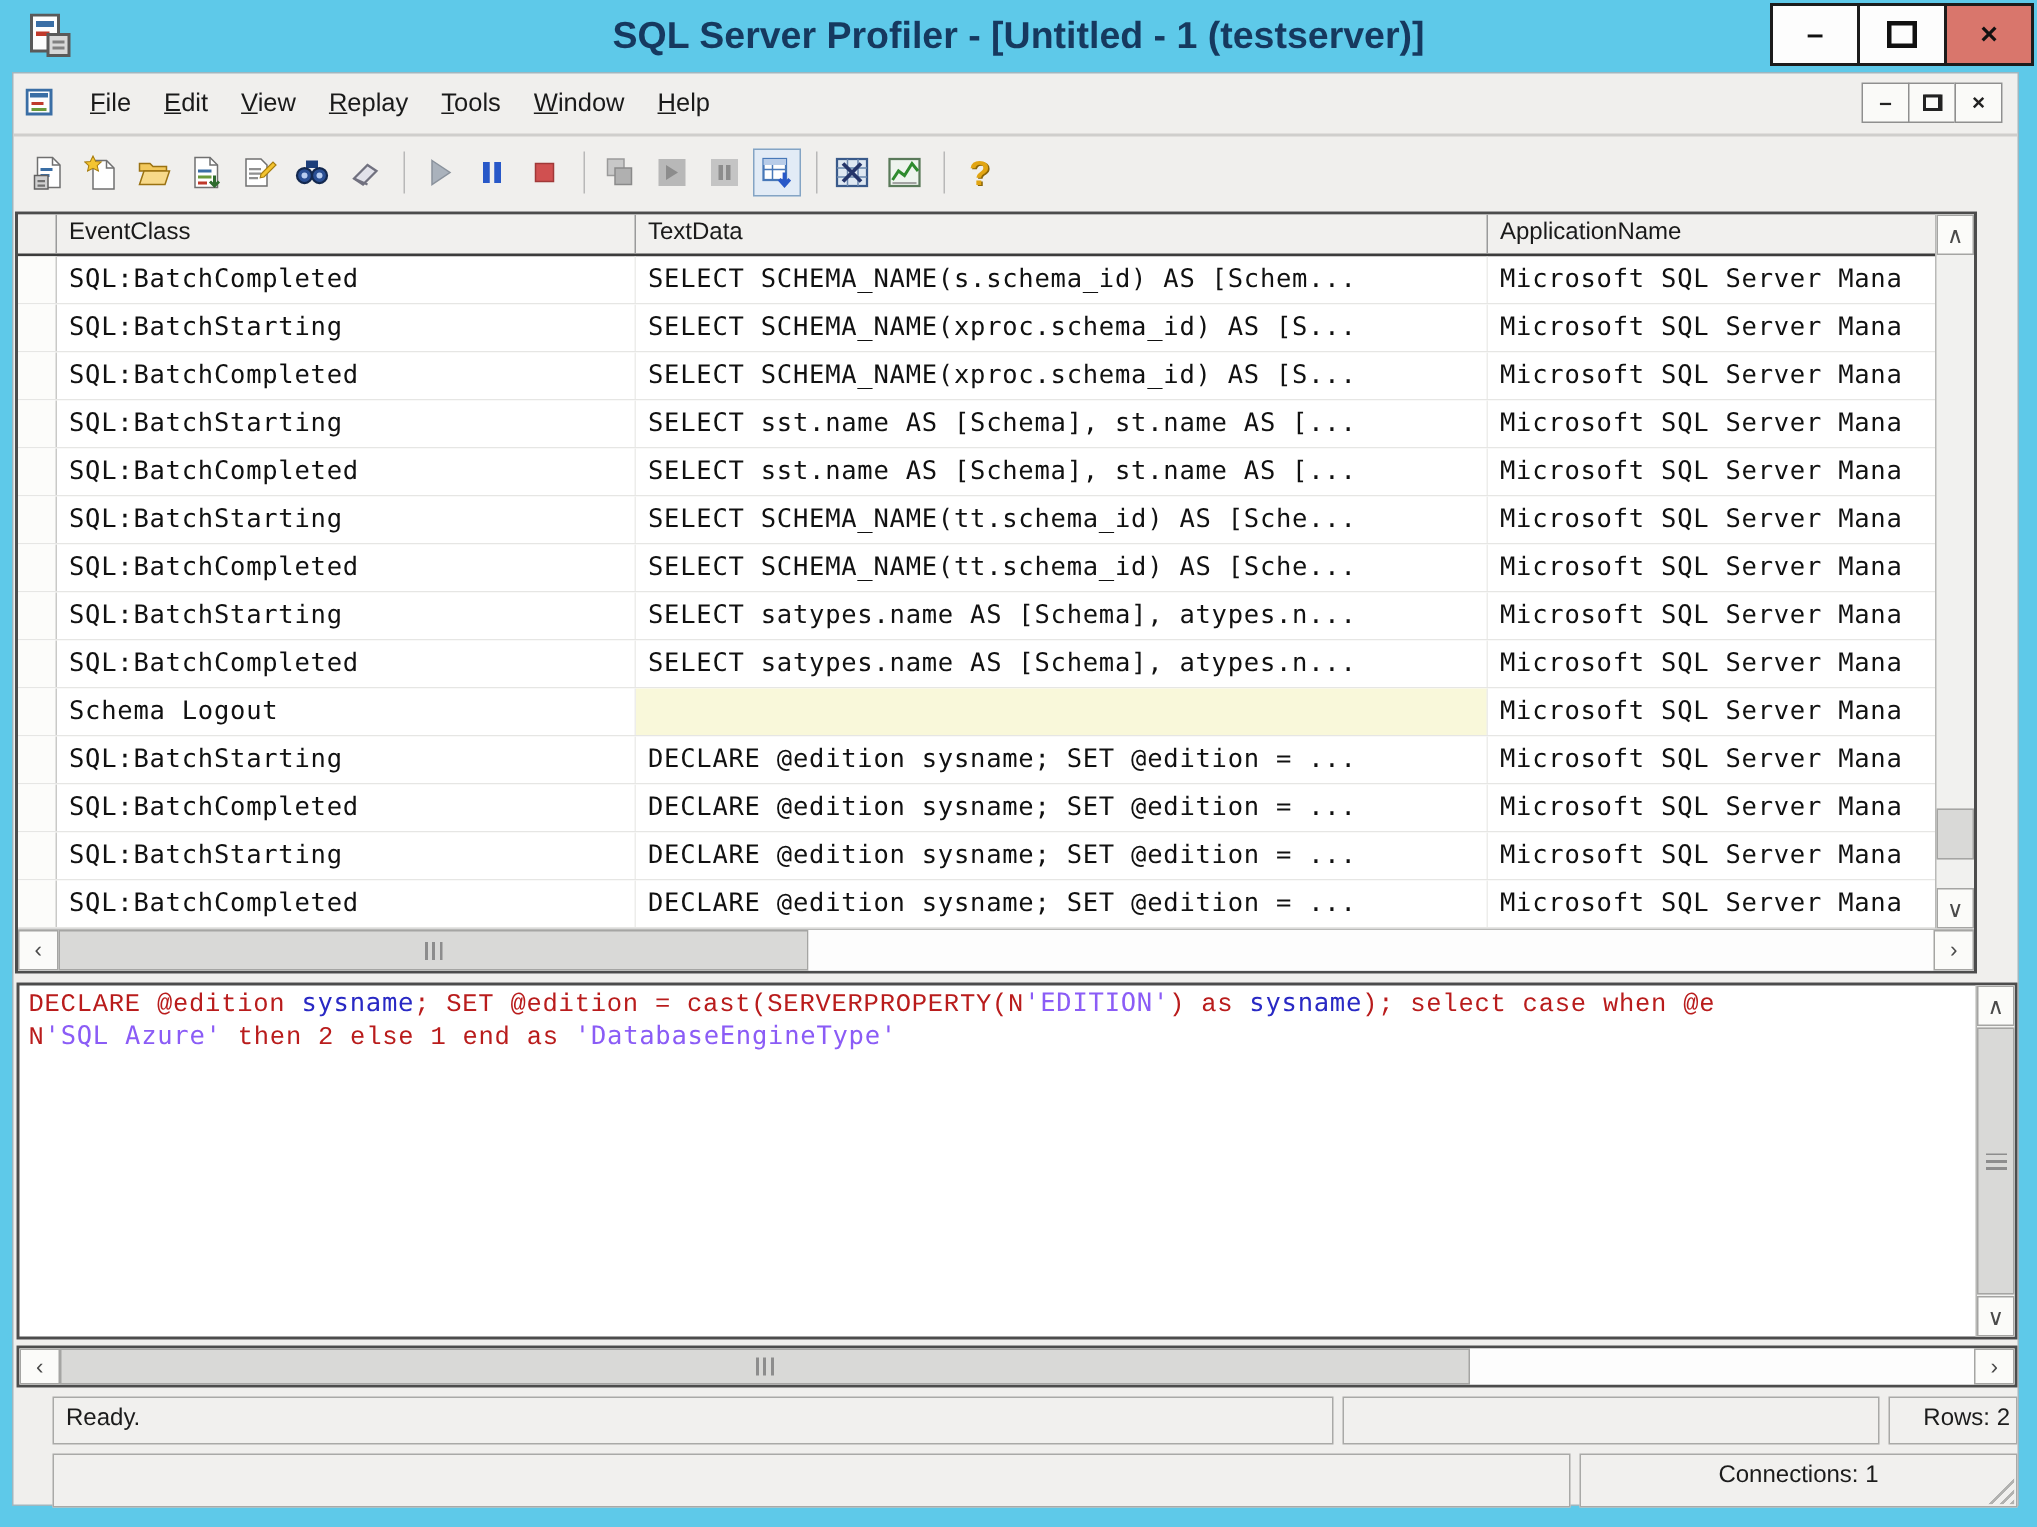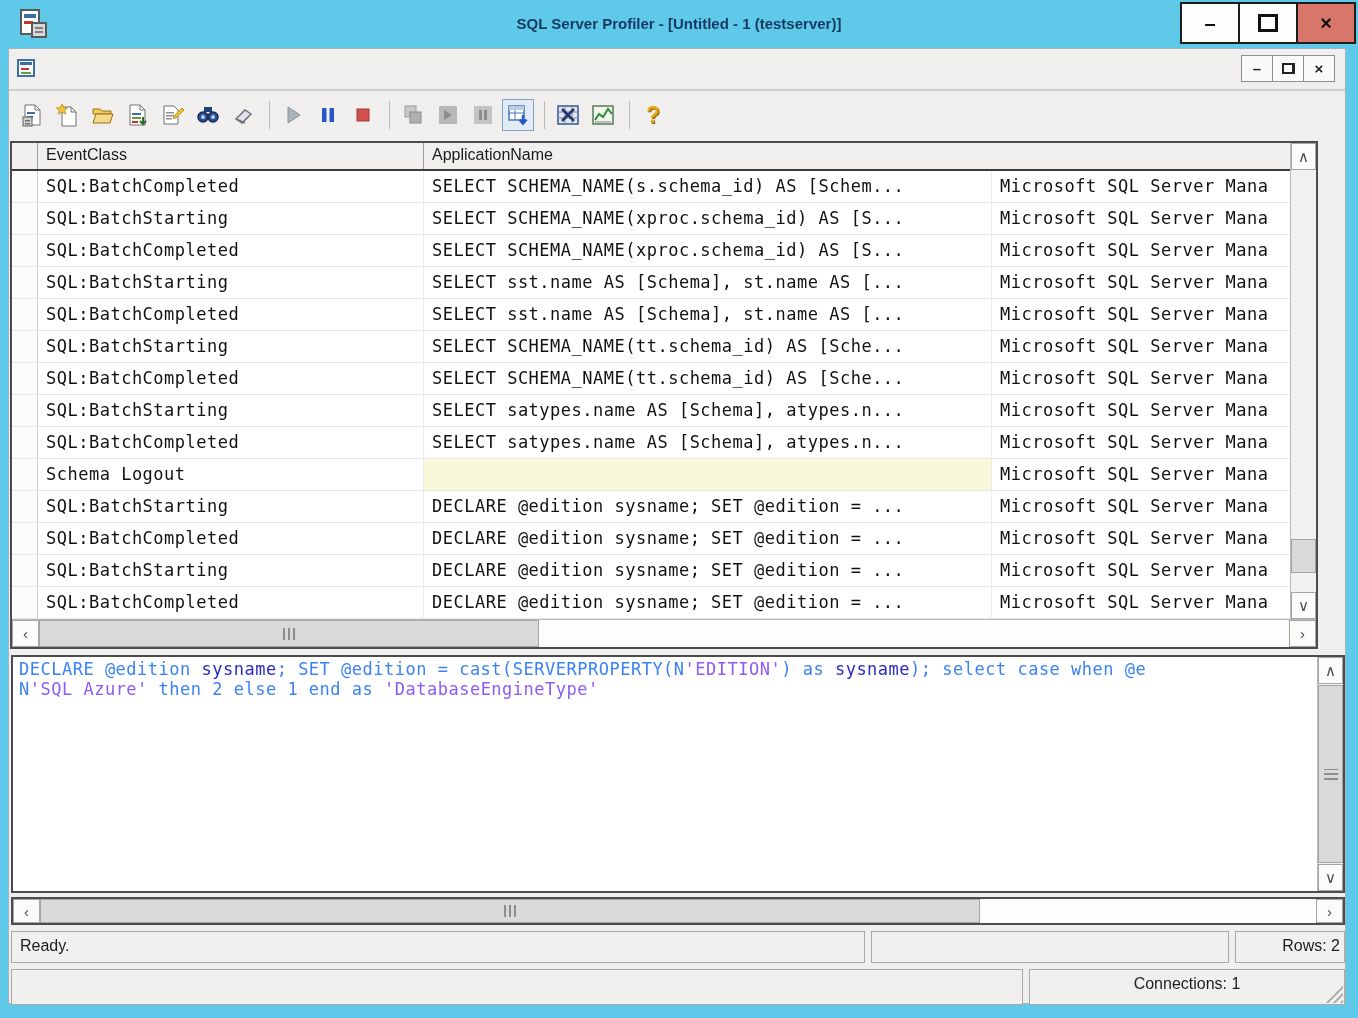--- a/index.html
+++ b/index.html
@@ -7,21 +7,21 @@
     width:1358px;height:1018px;position:relative;overflow:hidden;
     background:#5ec9e9;
     font-family:"Liberation Sans",sans-serif;
     -webkit-font-smoothing:antialiased;
   }
   
   .titlebar{position:absolute;left:0;top:0;width:1358px;height:48px;background:#5ec9e9;}
   .app-icon{position:absolute;left:20px;top:9px;width:28px;height:30px;}
   .title-text{
     position:absolute;left:0;right:0;top:0;height:48px;line-height:48px;
-    text-align:center;color:#16395f;font-size:15px;font-weight:bold;
+    text-align:center;color:#16395f;font-size:25px;font-weight:bold;
   }
   .win-btns{position:absolute;right:2px;top:2px;display:flex;}
   .win-btn{
     width:60px;height:42px;background:#fdfdfd;border:2px solid #1c1c1c;margin-left:-2px;
     display:flex;align-items:center;justify-content:center;
     font-weight:bold;font-size:20px;color:#111;box-sizing:border-box;
   }
   .win-btn.close{background:#d9766c;}
   .max-glyph{width:14px;height:12px;border:3px solid #111;}
   
@@ -102,37 +102,37 @@
   
   .detail{
     position:absolute;left:2px;top:606px;width:1334px;height:238px;
     background:#fff;border:2px solid #4c4c4c;box-sizing:border-box;
   }
   .sql{
     position:absolute;left:0;top:0;right:28px;bottom:0;overflow:hidden;
     font-family:"DejaVu Sans Mono",monospace;font-size:17px;letter-spacing:0.5px;
     line-height:20px;color:#1a1a1a;padding:2px 0 0 6px;white-space:pre-wrap;
   }
-  .seg-k{color:#3b82f6;}
+  .seg-k{color:#b91c1c;font-family:Liberation Mono, monospace;}
   .seg-t{color:#2929c4;}
   .seg-s{color:#8b5cf6;}
   .dv{position:absolute;right:0;top:0;width:26px;bottom:0;background:#f1f1ef;border-left:1px solid #b9b9b7;box-sizing:border-box;}
   .dv-thumb{position:absolute;left:0;width:100%;top:28px;bottom:28px;}
   .dv-down{position:absolute;left:0;bottom:0;}
   .detail-hscroll{
     position:absolute;left:2px;top:848px;width:1334px;height:28px;
     background:#fdfdfd;border:2px solid #4c4c4c;box-sizing:border-box;display:flex;
   }
   
   .statusbar{position:absolute;left:2px;width:1334px;display:flex;font-size:16px;color:#1c1c1c;}
   .sb1{top:882px;height:32px;}
   .sb2{top:920px;height:36px;}
   .panel{
     background:#f1f0ee;border:1px solid #a9a9a7;box-sizing:border-box;
-    padding:5px 8px 0 8px;overflow:hidden;white-space:nowrap;
+    padding:5px 8px 0 8px;overflow:hidden;white-space:nowrap;margin-left:24px;
   }
   .p-ready{width:854px;}
   .p-mid{width:358px;margin-left:6px;}
   .p-rows{flex:1;margin-left:6px;text-align:right;padding-right:4px;}
   .p-conn-spacer{width:1012px;}
   .p-conn{flex:1;margin-left:6px;text-align:center;position:relative;}
   .resize-grip{
     position:absolute;right:1px;bottom:1px;width:18px;height:18px;
     background:repeating-linear-gradient(135deg,transparent 0 3px,#b2b2b0 3px 5px);
     clip-path:polygon(100% 0,100% 100%,0 100%);
@@ -166,20 +166,21 @@
 
 <div class="inner">
 
   <div class="menubar">
     <svg class="child-icon" viewBox="0 0 22 20">
       <rect x="1" y="1" width="16" height="16" fill="#fdfdfd" stroke="#3a6ea5" stroke-width="2"></rect>
       <rect x="3" y="3" width="12" height="3" fill="#3a6ea5"></rect>
       <rect x="4" y="9" width="8" height="2" fill="#c0392b"></rect>
       <rect x="4" y="13" width="10" height="2" fill="#6a9a3a"></rect>
     </svg>
+    <span><span class="menu-item"><u>F</u>ile</span><span class="menu-item"><u>E</u>dit</span><span class="menu-item"><u>V</u>iew</span><span class="menu-item"><u>R</u>eplay</span><span class="menu-item"><u>T</u>ools</span><span class="menu-item"><u>W</u>indow</span><span class="menu-item"><u>H</u>elp</span></span>
     <div class="mdi-btns">
       <div class="mdi-btn">
           <span>–</span>
         </div>
       <div class="mdi-btn">
           <span class="restore-glyph"></span>
         </div>
       <div class="mdi-btn">
           <span>×</span>
         </div>
@@ -309,20 +310,21 @@
     <div class="tb-btn">
       <span class="help-q">?</span>
     </div>
   </div>
 
   <div class="grid-wrap">
     <div class="grid-main">
       <div class="grid-header">
         <div class="gh-cell gh-sel"></div>
         <div class="gh-cell gh-event">EventClass</div>
+        <div class="gh-cell gh-text">TextData</div>
         <div class="gh-cell gh-app">ApplicationName</div>
       </div>
       <div class="grid-rows">
           <div class="g-row">
             <div class="g-cell gc-sel"></div>
             <div class="g-cell gc-event">SQL:BatchCompleted</div>
             <div class="g-cell gc-text">SELECT SCHEMA_NAME(s.schema_id) AS [Schem...</div>
             <div class="g-cell gc-app">Microsoft SQL Server Mana</div>
           </div>
           <div class="g-row">

